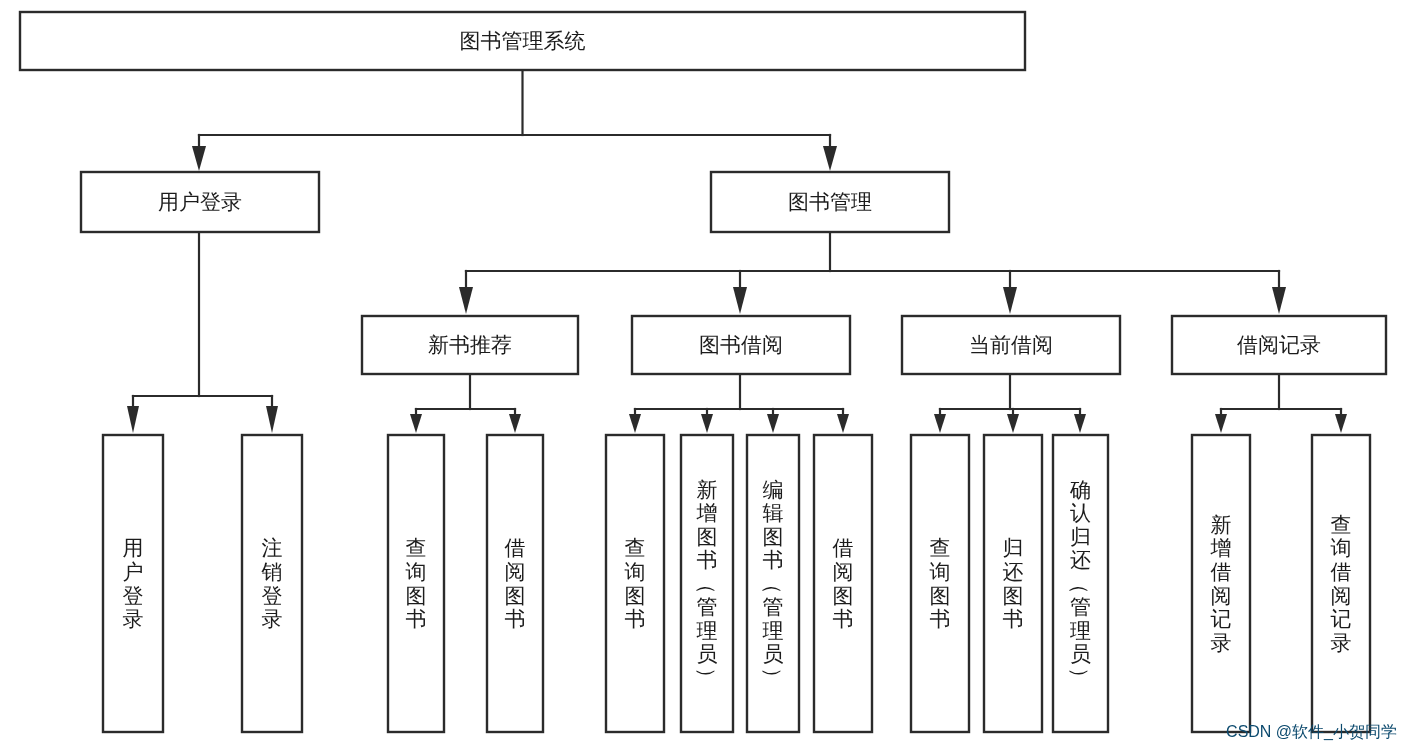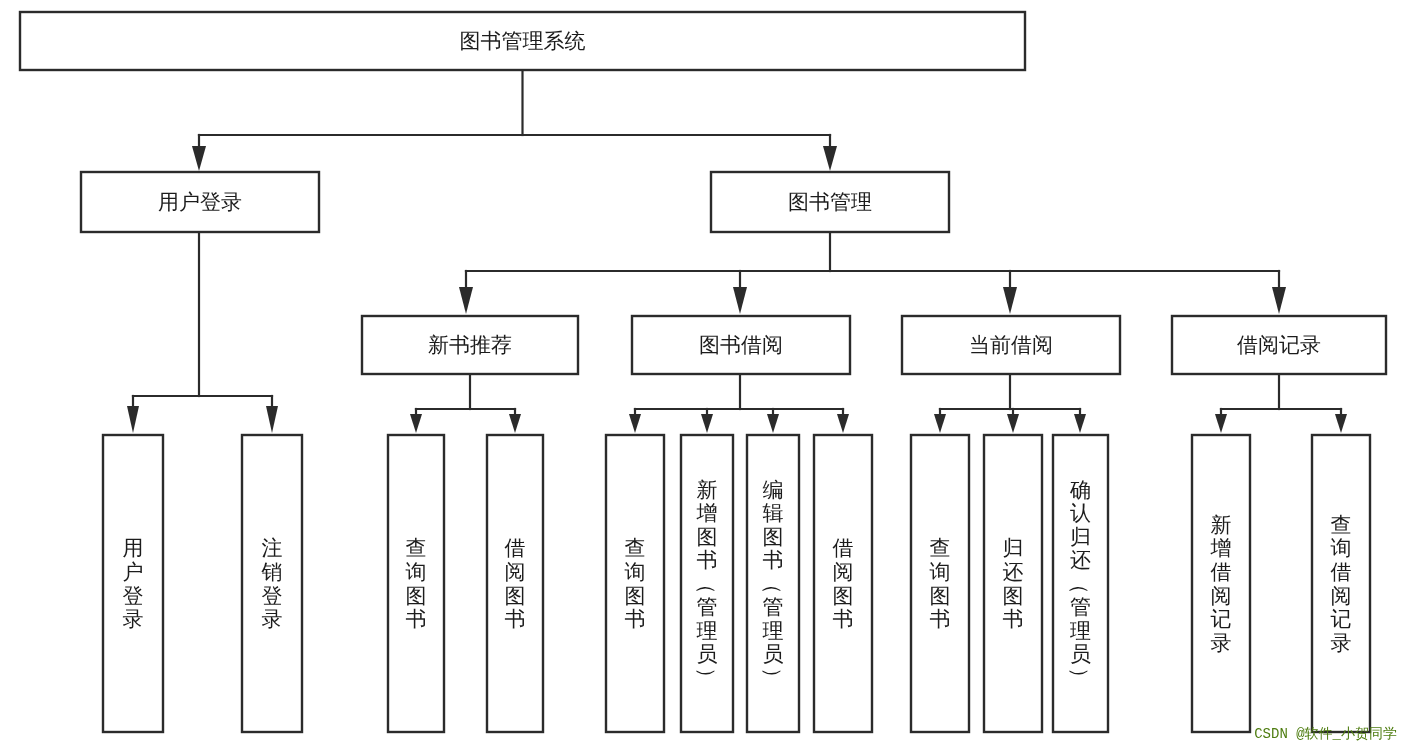--- a/index.html
+++ b/index.html
@@ -66,23 +66,23 @@
     white-space: pre;
   }
   .vlabel span {
     display: block;
     text-align: center;
   }
   .watermark {
     position: absolute;
     right: 8px;
     bottom: 4px;
-    font-family: Liberation Mono, monospace;
-    font-size: 14px;
-    color: #4d7c0f;
+    font-family: Liberation Sans, sans-serif;
+    font-size: 16px;
+    color: #0c4a6e;
     white-space: nowrap;
   }
 </style>
 </head>
 <body>
 
 <div id="diagram-root">
 
   <svg class="flow" viewBox="0 0 1405 747">
 

